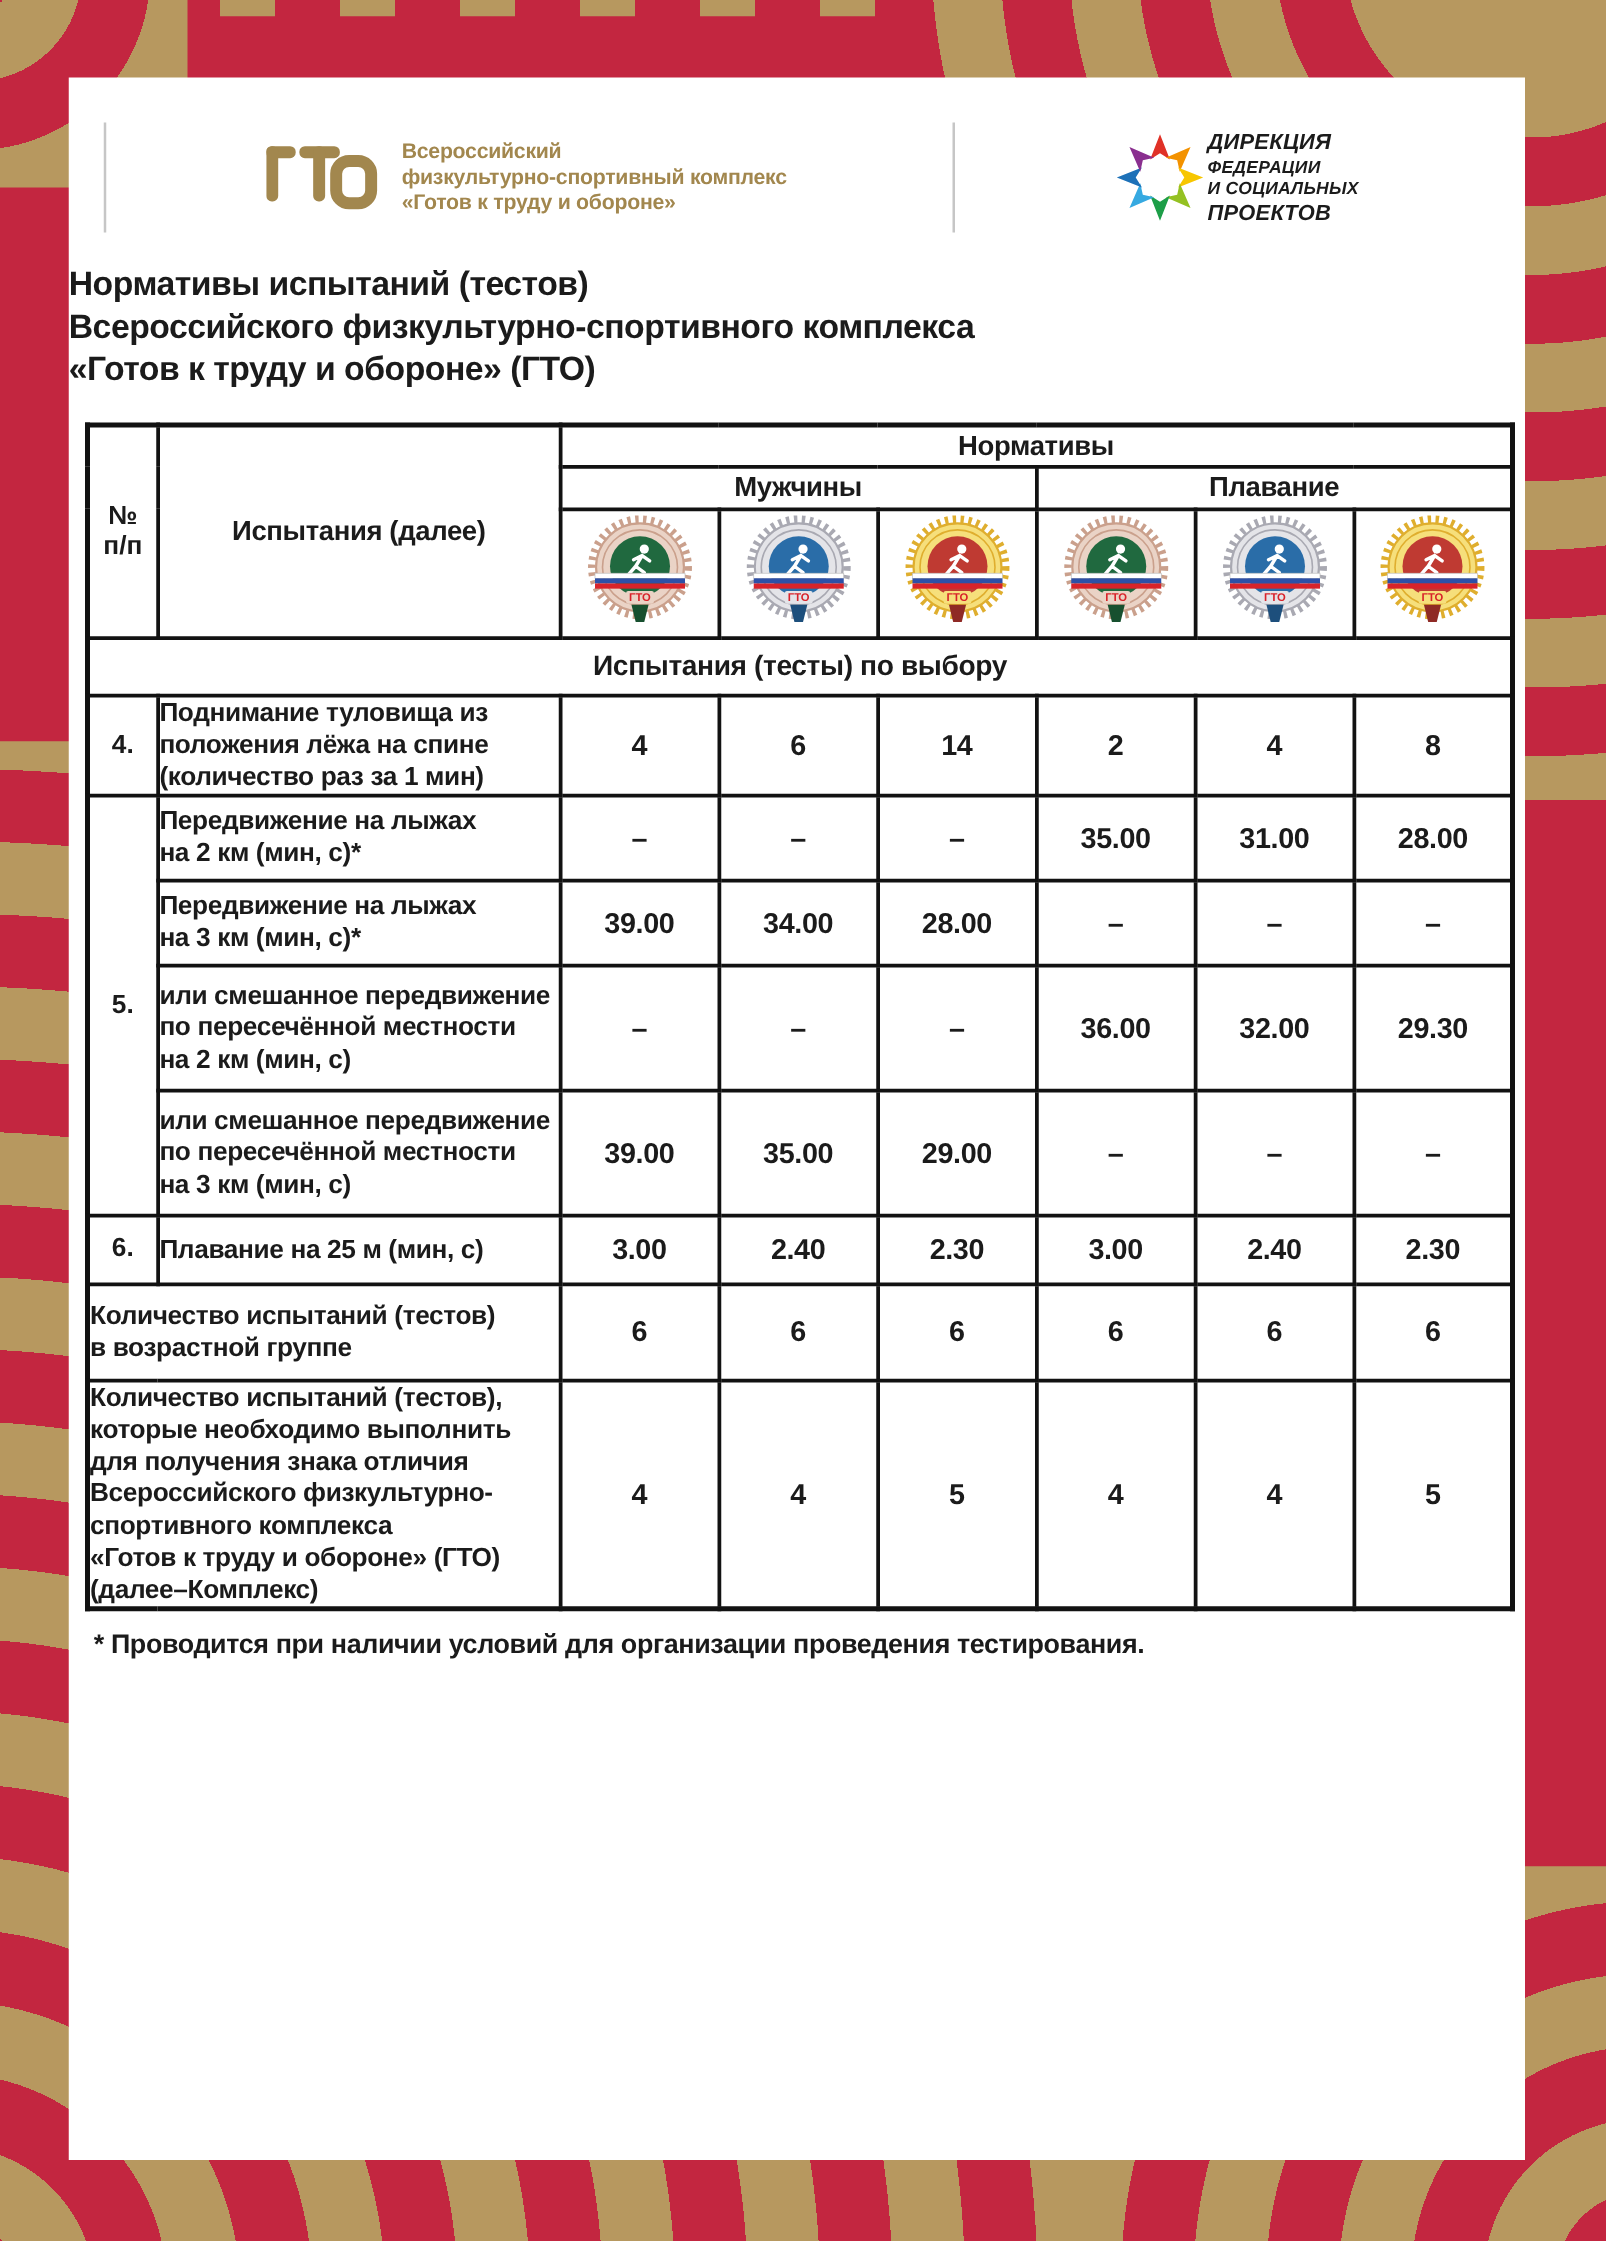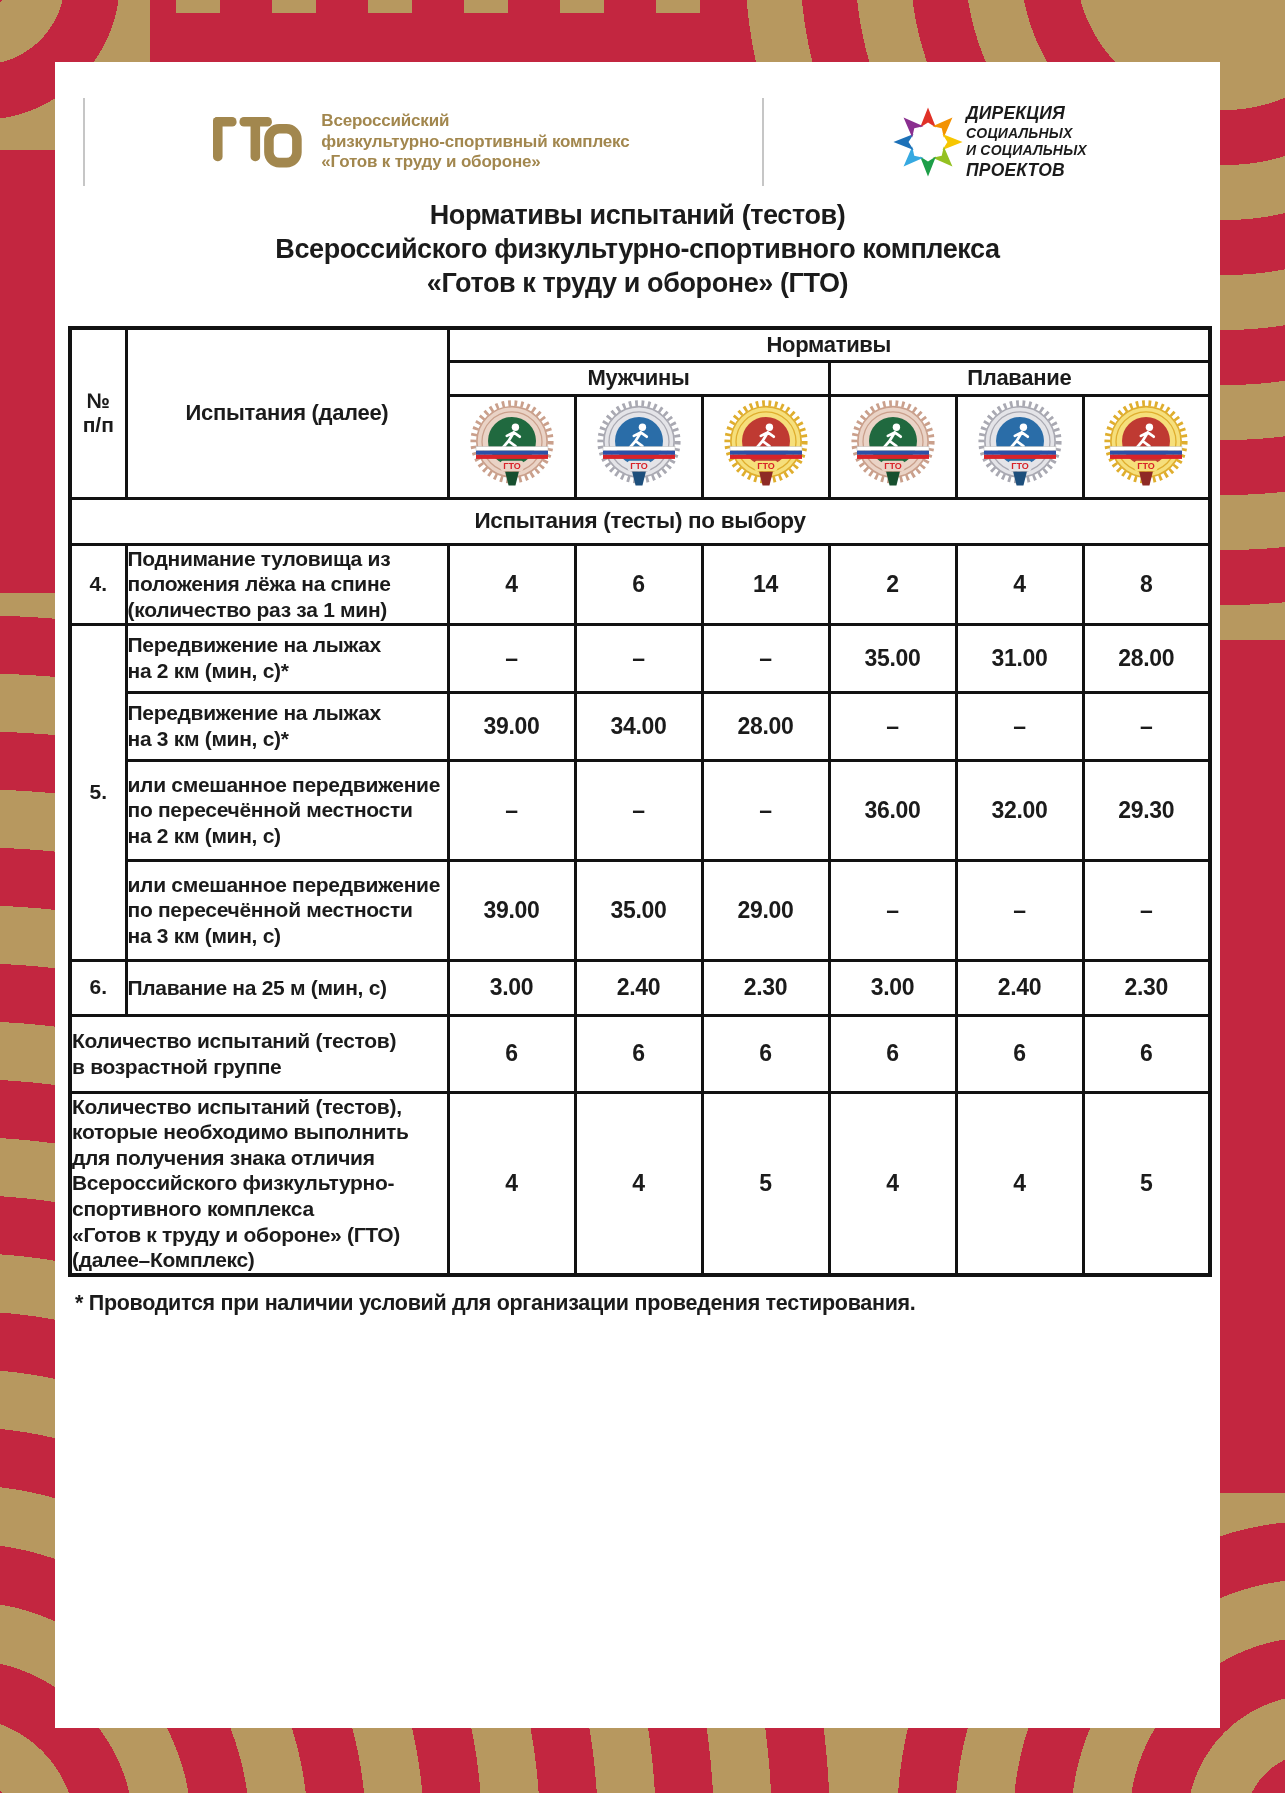--- a/index.html
+++ b/index.html
@@ -61,21 +61,21 @@
   .lb-gto { flex:0 0 420px; gap:16px; }
   .lb-dir { flex:0 0 300px; gap:2px;font-style:italic; }
   .vdivider { width:2px; height:88px; background:#c6c6c6; flex:0 0 2px; }
   .ministry-text { font-size:17px; font-weight:bold; line-height:1.3; letter-spacing:-0.2px; }
   .ministry-text div { white-space:nowrap; }
   .gto-text { color:var(--gto-gold,#a2874e); font-size:17px; font-weight:bold; line-height:1.22; letter-spacing:-0.2px; }
   .gto-text div { white-space:nowrap; }
   .dir-text { font-size:14px; font-weight:bold; line-height:1.25; letter-spacing:0.2px; }
   .dir-text .big { font-size:17.5px; }
   
-  .titles { margin-top:6px; text-align:center; }
+  .titles { margin-top:18px; text-align:left; }
   .title-line { font-size:27px; font-weight:bold; line-height:34px; letter-spacing:-0.4px; }
   .stage-block { margin-top:38px; text-align:center; }
   .stage-line { font-size:27px; font-weight:bold; line-height:34px; letter-spacing:-0.4px; }
   .gender-line { font-size:35px; font-weight:bold; line-height:46px; letter-spacing:-0.5px; }
   
   table.norm { border-collapse:collapse; table-layout:fixed; width:1140px; margin:26px 0 0 13px; }
   table.norm th, table.norm td { border:3px solid #121212; padding:0; vertical-align:middle; }
   table.norm { border:4px solid #121212; }
   .hdr { font-size:22px; font-weight:bold; text-align:center; letter-spacing:-0.3px; }
   .numcol { font-size:21px; font-weight:bold; text-align:center; white-space:pre-line; line-height:1.15; }
@@ -134,21 +134,21 @@
             <polygon points="0,-48 11,-20 0,-27 -11,-20" fill="#f7c600" transform="rotate(90)"></polygon>
             <polygon points="0,-48 11,-20 0,-27 -11,-20" fill="#94c122" transform="rotate(135)"></polygon>
             <polygon points="0,-48 11,-20 0,-27 -11,-20" fill="#1d9e48" transform="rotate(180)"></polygon>
             <polygon points="0,-48 11,-20 0,-27 -11,-20" fill="#36a9e1" transform="rotate(225)"></polygon>
             <polygon points="0,-48 11,-20 0,-27 -11,-20" fill="#1d71b8" transform="rotate(270)"></polygon>
             <polygon points="0,-48 11,-20 0,-27 -11,-20" fill="#8a2f8f" transform="rotate(315)"></polygon>
           </g>
         </svg>
         <div class="dir-text">
           <div class="big">ДИРЕКЦИЯ</div>
-          <div>СОЦИАЛЬНЫХ</div>
+          <div>ФЕДЕРАЦИИ</div>
           <div>И СОЦИАЛЬНЫХ</div>
           <div class="big">ПРОЕКТОВ</div>
         </div>
       </div>
     </header>
 
     <div class="titles">
       <div class="title-line">Нормативы испытаний (тестов)</div>
       <div class="title-line">Всероссийского физкультурно-спортивного комплекса</div>
       <div class="title-line">«Готов к труду и обороне» (ГТО)</div>

